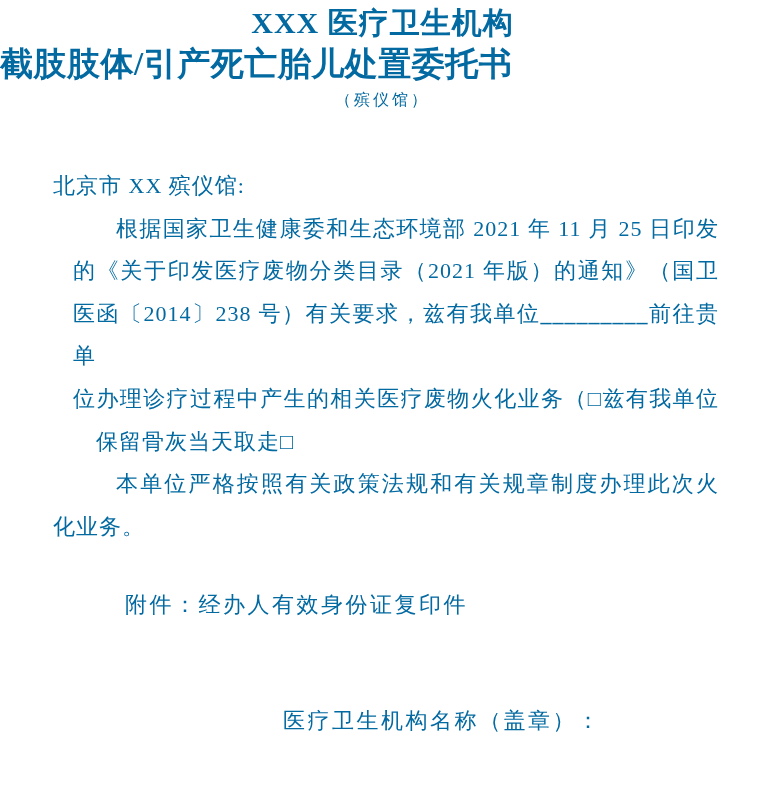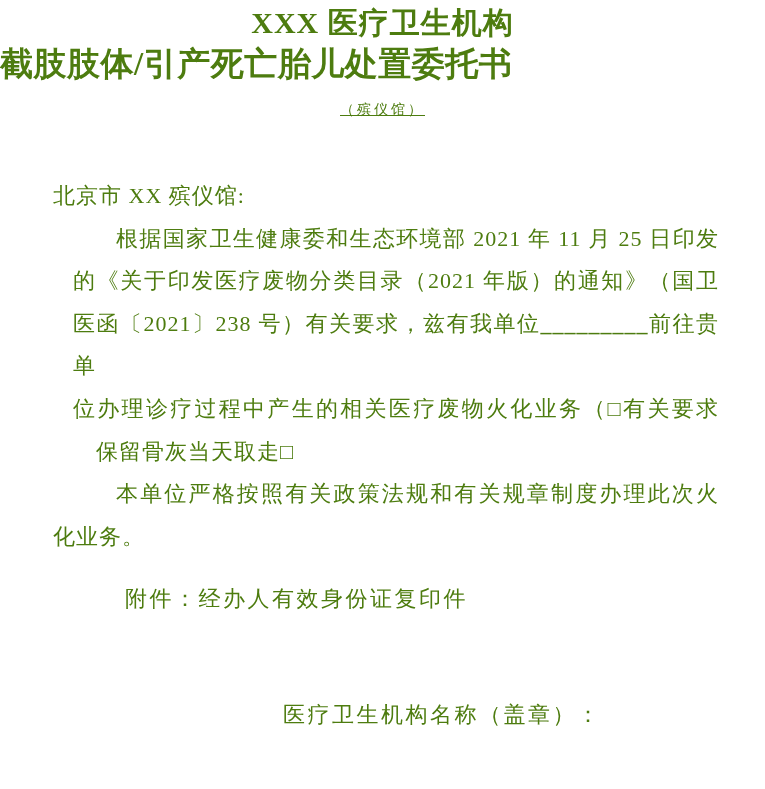--- a/index.html
+++ b/index.html
@@ -6,62 +6,60 @@
     margin: 0;
     padding: 0;
     background: #ffffff;
   }
   .page {
     position: relative;
     width: 765px;
     height: 789px;
     background: #ffffff;
     overflow: hidden;
-    color: #4d7c0f;
+    color: #0369a1;
     font-family: "Liberation Serif", "DejaVu Serif", serif;
   }
   .title1 {
     padding-top: 4px;
     text-align: center;
     font-weight: 700;
     font-size: 30px;
     line-height: 38px;
     letter-spacing: 1px;
   }
   .title2 {
     text-align: left;
     font-weight: 700;
     font-size: 33px;
     line-height: 44px;
     letter-spacing: 0.5px;
   }
   .subtitle {
-    margin-top: 10px;
     text-align: center;
-    font-size: 14px;
+    font-size: 16px;
     line-height: 28px;
     letter-spacing: 3px;
-    text-decoration: underline;
   }
   .body-block {
     margin: 51px 46px 0 53px;
     font-size: 22px;
   }
   .line {
     line-height: 42.6px;
     letter-spacing: 1px;
   }
   .indent { text-indent: 43px; }
   .fill {
     text-align: justify;
     text-align-last: justify;
     margin-left: 20px;
   }
   .attachment {
-    margin-top: 20px;
+    margin-top: 36px;
     padding-left: 72px;
     letter-spacing: 2.5px;
   }
   .signature {
     margin-top: 73px;
     padding-left: 230px;
     letter-spacing: 2.5px;
   }
   .cb { display: inline; }
   .blank { display: inline; font-weight: bold; }
@@ -78,23 +76,23 @@
   <div class="subtitle">（殡仪馆）</div>
 
   <div class="body-block">
 
     <div class="line">北京市 XX 殡仪馆:</div>
 
     <div class="line indent fill">根据国家卫生健康委和生态环境部 2021 年 11 月 25 日印发</div>
 
     <div class="line fill">的《关于印发医疗废物分类目录（2021 年版）的通知》（国卫</div>
 
-    <div class="line fill"><span>医函〔2021〕238 号）有关要求，兹有我单位</span><span class="blank">_________</span><span>前往贵单</span></div>
+    <div class="line fill"><span>医函〔2014〕238 号）有关要求，兹有我单位</span><span class="blank">_________</span><span>前往贵单</span></div>
 
-    <div class="line fill">位办理诊疗过程中产生的相关医疗废物火化业务（□有关要求</div>
+    <div class="line fill">位办理诊疗过程中产生的相关医疗废物火化业务（□兹有我单位</div>
 
 
     <div class="line indent"><span>保留骨灰当天取走</span><span class="cb">□</span></div>
 
 
     <div class="line indent fill">本单位严格按照有关政策法规和有关规章制度办理此次火</div>
 
     <div class="line">化业务。</div>
 
     <div class="line attachment">附件：经办人有效身份证复印件</div>

